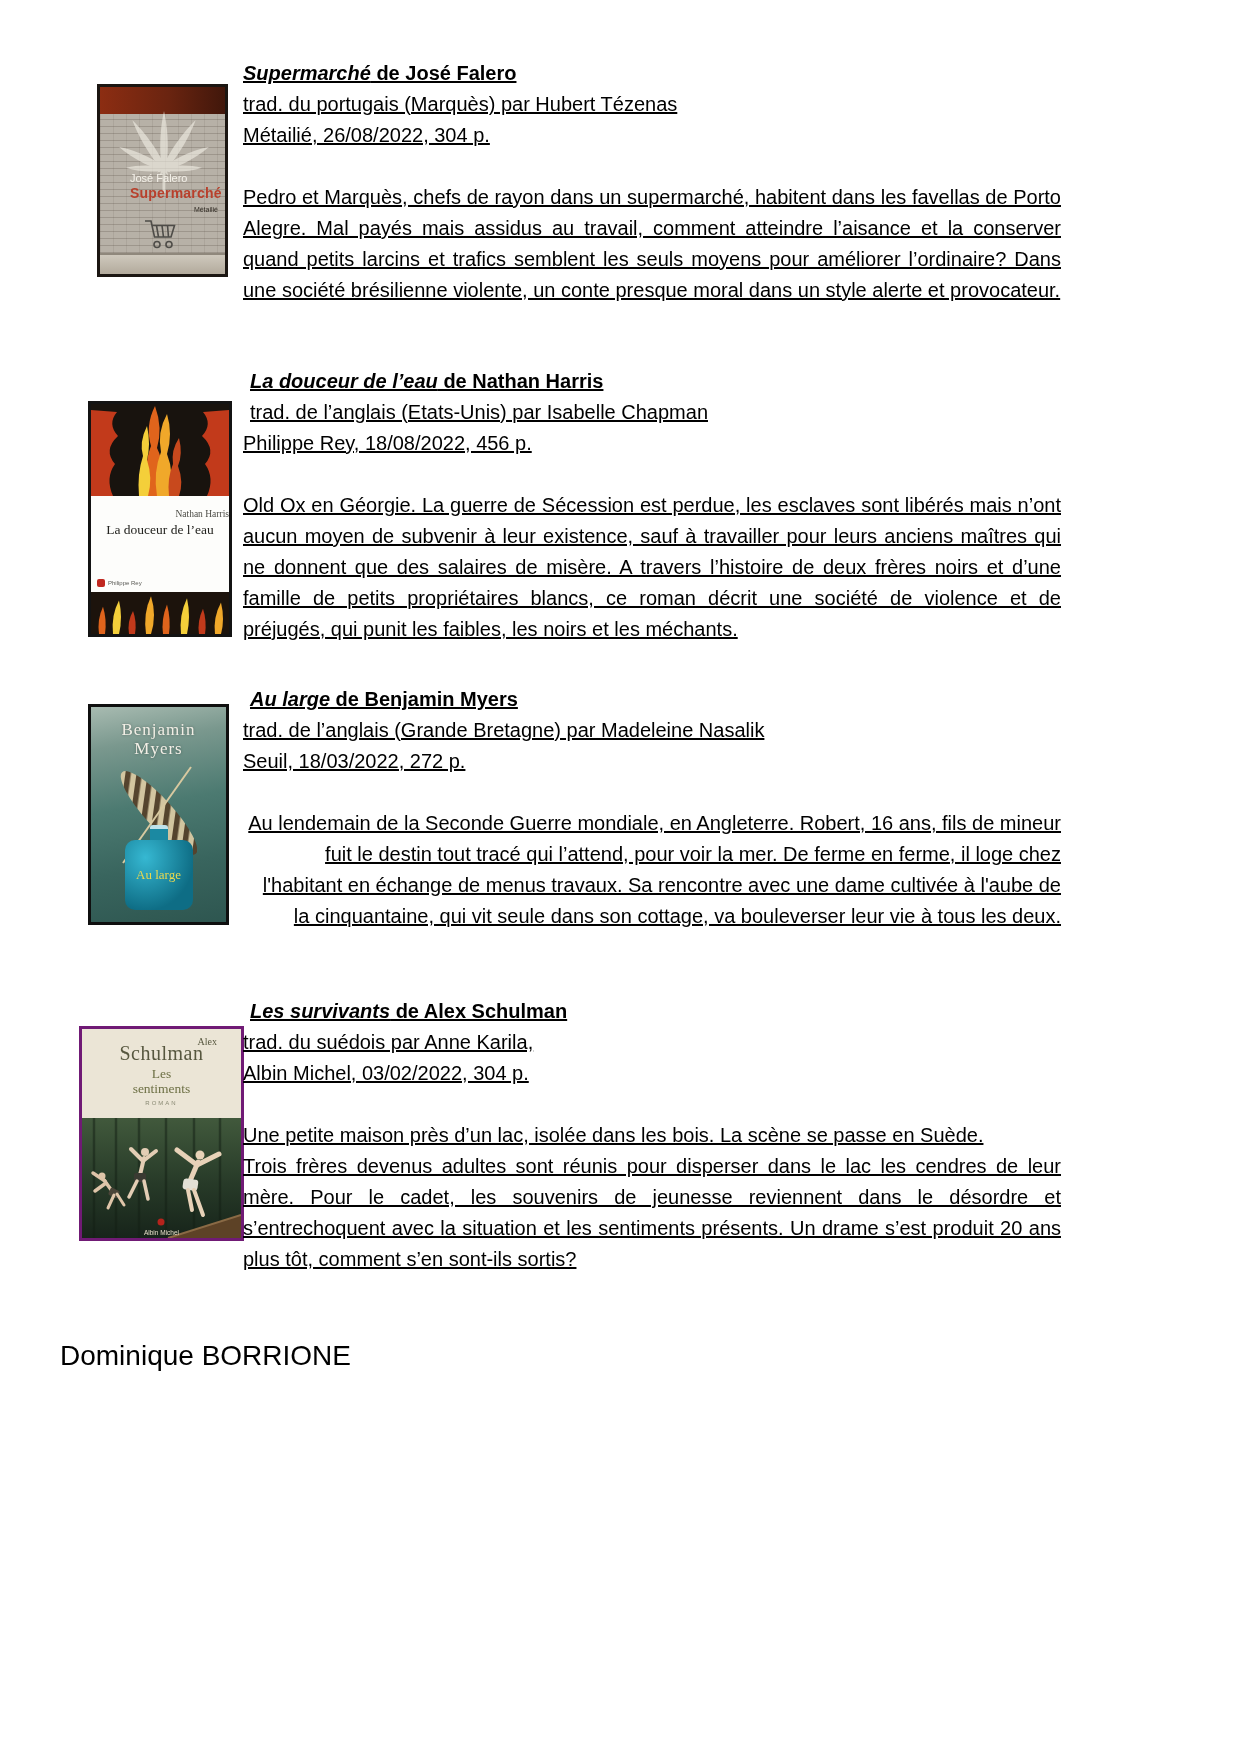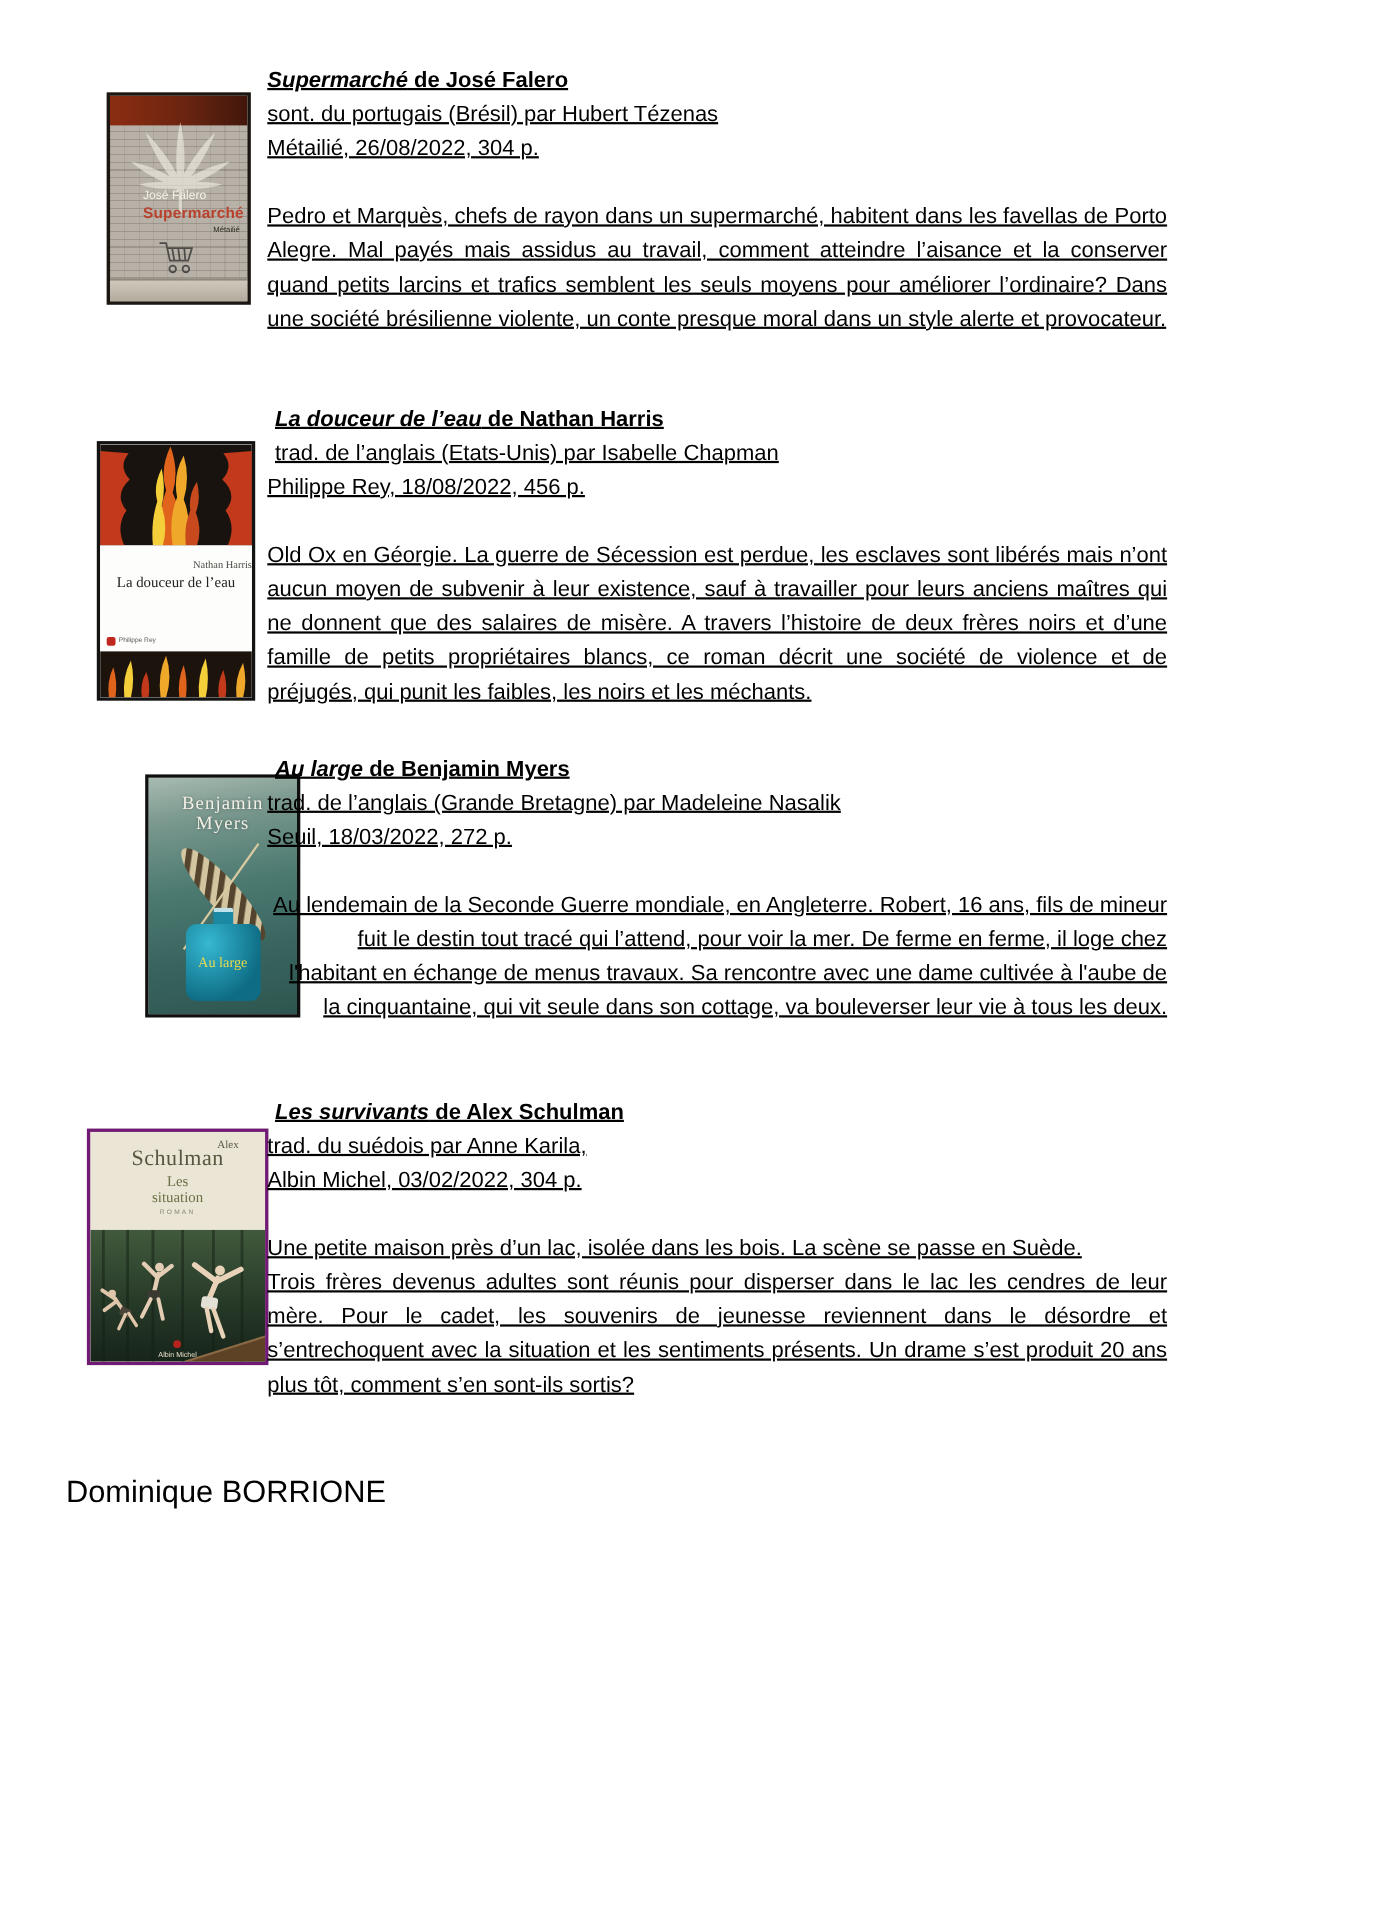--- a/index.html
+++ b/index.html
@@ -45,21 +45,21 @@
   .c2-mid { position:absolute; top:92px; left:0; right:0; bottom:42px; background:#fdfdfb; text-align:center; }
   .c2-author { margin-top:13px; font-family:"Liberation Serif", serif; font-size:9.5px; color:#4a4a44;text-align:right; }
   .c2-title  { margin-top:3px; font-family:"Liberation Serif", serif; font-size:13.5px; color:#23231f; }
   .c2-logo-row { position:absolute; bottom:5px; left:6px; display:flex; align-items:center; gap:3px; }
   .c2-logo-mark { width:8px; height:8px; background:#c0271f; border-radius:2px; }
   .c2-logo-text { font-size:6px; color:#5a5a55; }
   .c2-bottom { position:absolute; bottom:0; left:0; width:100%; height:42px; display:block; }
 
   
   .cover3 { left:88px; top:704px; width:141px; height:221px; border:3px solid #0f0f0f;
-    background:linear-gradient(170deg,#a8bbb1 0%,#7a988e 18%,#4c7a71 45%,#39655e 72%,#2e5650 100%);margin-left:44px; }
+    background:linear-gradient(170deg,#a8bbb1 0%,#7a988e 18%,#4c7a71 45%,#39655e 72%,#2e5650 100%); }
   .c3-author { margin-top:13px; text-align:center; font-family:"Liberation Serif", serif;
     font-size:17px; line-height:19px; color:#f2efe6; letter-spacing:1px; white-space:pre-line;
     text-shadow:0 0 3px rgba(0,0,0,.35); }
   .c3-feather { position:absolute; top:44px; left:-4px; }
   .c3-bottle { position:absolute; left:50%; transform:translateX(-50%); bottom:12px; width:68px; }
   .c3-neck { width:18px; height:11px; margin:0 auto; background:#1b89a2;
     border-top:4px solid #bfe2ea; border-radius:3px 3px 0 0; }
   .c3-body { width:68px; height:70px; border-radius:10px;
     background:radial-gradient(ellipse at 30% 25%, #36b8d2, #0e6d85 72%);
     display:flex; align-items:center; justify-content:center; }
@@ -114,21 +114,21 @@
         <circle cx="27" cy="26.5" r="3"></circle>
       </g>
     </svg>
     <div class="c1-sidewalk"></div>
   </div>
 
   <div class="textblock" style="top:58px">
     <div class="book-header">
       <span class="book-title">Supermarché</span><span> de José Falero</span>
     </div>
-    <div>sont. du portugais (Brésil) par Hubert Tézenas</div>
+    <div>trad. du portugais (Marquès) par Hubert Tézenas</div>
     <div>Métailié, 26/08/2022, 304 p.</div>
     <p class="desc">Pedro et Marquès, chefs de rayon dans un supermarché, habitent dans les favellas de Porto Alegre. Mal payés mais assidus au travail, comment atteindre l’aisance et la conserver quand petits larcins et trafics semblent les seuls moyens pour améliorer l’ordinaire? Dans une société brésilienne violente, un conte presque moral dans un style alerte et provocateur.</p>
   </div>
 
   <div class="cover cover2">
     <svg class="c2-top" viewBox="0 0 138 92" preserveAspectRatio="none">
       <rect width="138" height="92" fill="#18130e"></rect>
       <path d="M0 6 L26 8 Q16 20 27 32 Q12 46 24 60 Q14 74 22 92 L0 92 Z" fill="#c23a1b"></path>
       <path d="M138 6 L112 8 Q122 20 111 32 Q126 46 114 60 Q124 74 116 92 L138 92 Z" fill="#c23a1b"></path>
       <path d="M57 92 Q52 62 60 42 Q54 22 64 2 Q72 24 66 44 Q76 64 68 92 Z" fill="#e0641c"></path>
@@ -194,21 +194,21 @@
     <div>trad. de l’anglais (Grande Bretagne) par Madeleine Nasalik</div>
     <div>Seuil, 18/03/2022, 272 p.</div>
     <p class="desc desc-left">Au lendemain de la Seconde Guerre mondiale, en Angleterre. Robert, 16 ans, fils de mineur fuit le destin tout tracé qui l’attend, pour voir la mer. De ferme en ferme, il loge chez l'habitant en échange de menus travaux. Sa rencontre avec une dame cultivée à l'aube de la cinquantaine, qui vit seule dans son cottage, va bouleverser leur vie à tous les deux.</p>
   </div>
 
   <div class="cover cover4">
     <div class="c4-top">
       <div class="c4-author-first">Alex</div>
       <div class="c4-author-last">Schulman</div>
       <div class="c4-title">Les
-situation</div>
+sentiments</div>
       <div class="c4-genre">roman</div>
     </div>
     <div class="c4-photo">
       <svg viewBox="0 0 159 120" preserveAspectRatio="none">
         <defs>
           <linearGradient id="g4" x1="0" y1="0" x2="0" y2="1">
             <stop offset="0" stop-color="#41593c"></stop>
             <stop offset="0.55" stop-color="#273a28"></stop>
             <stop offset="1" stop-color="#17241a"></stop>
           </linearGradient>

